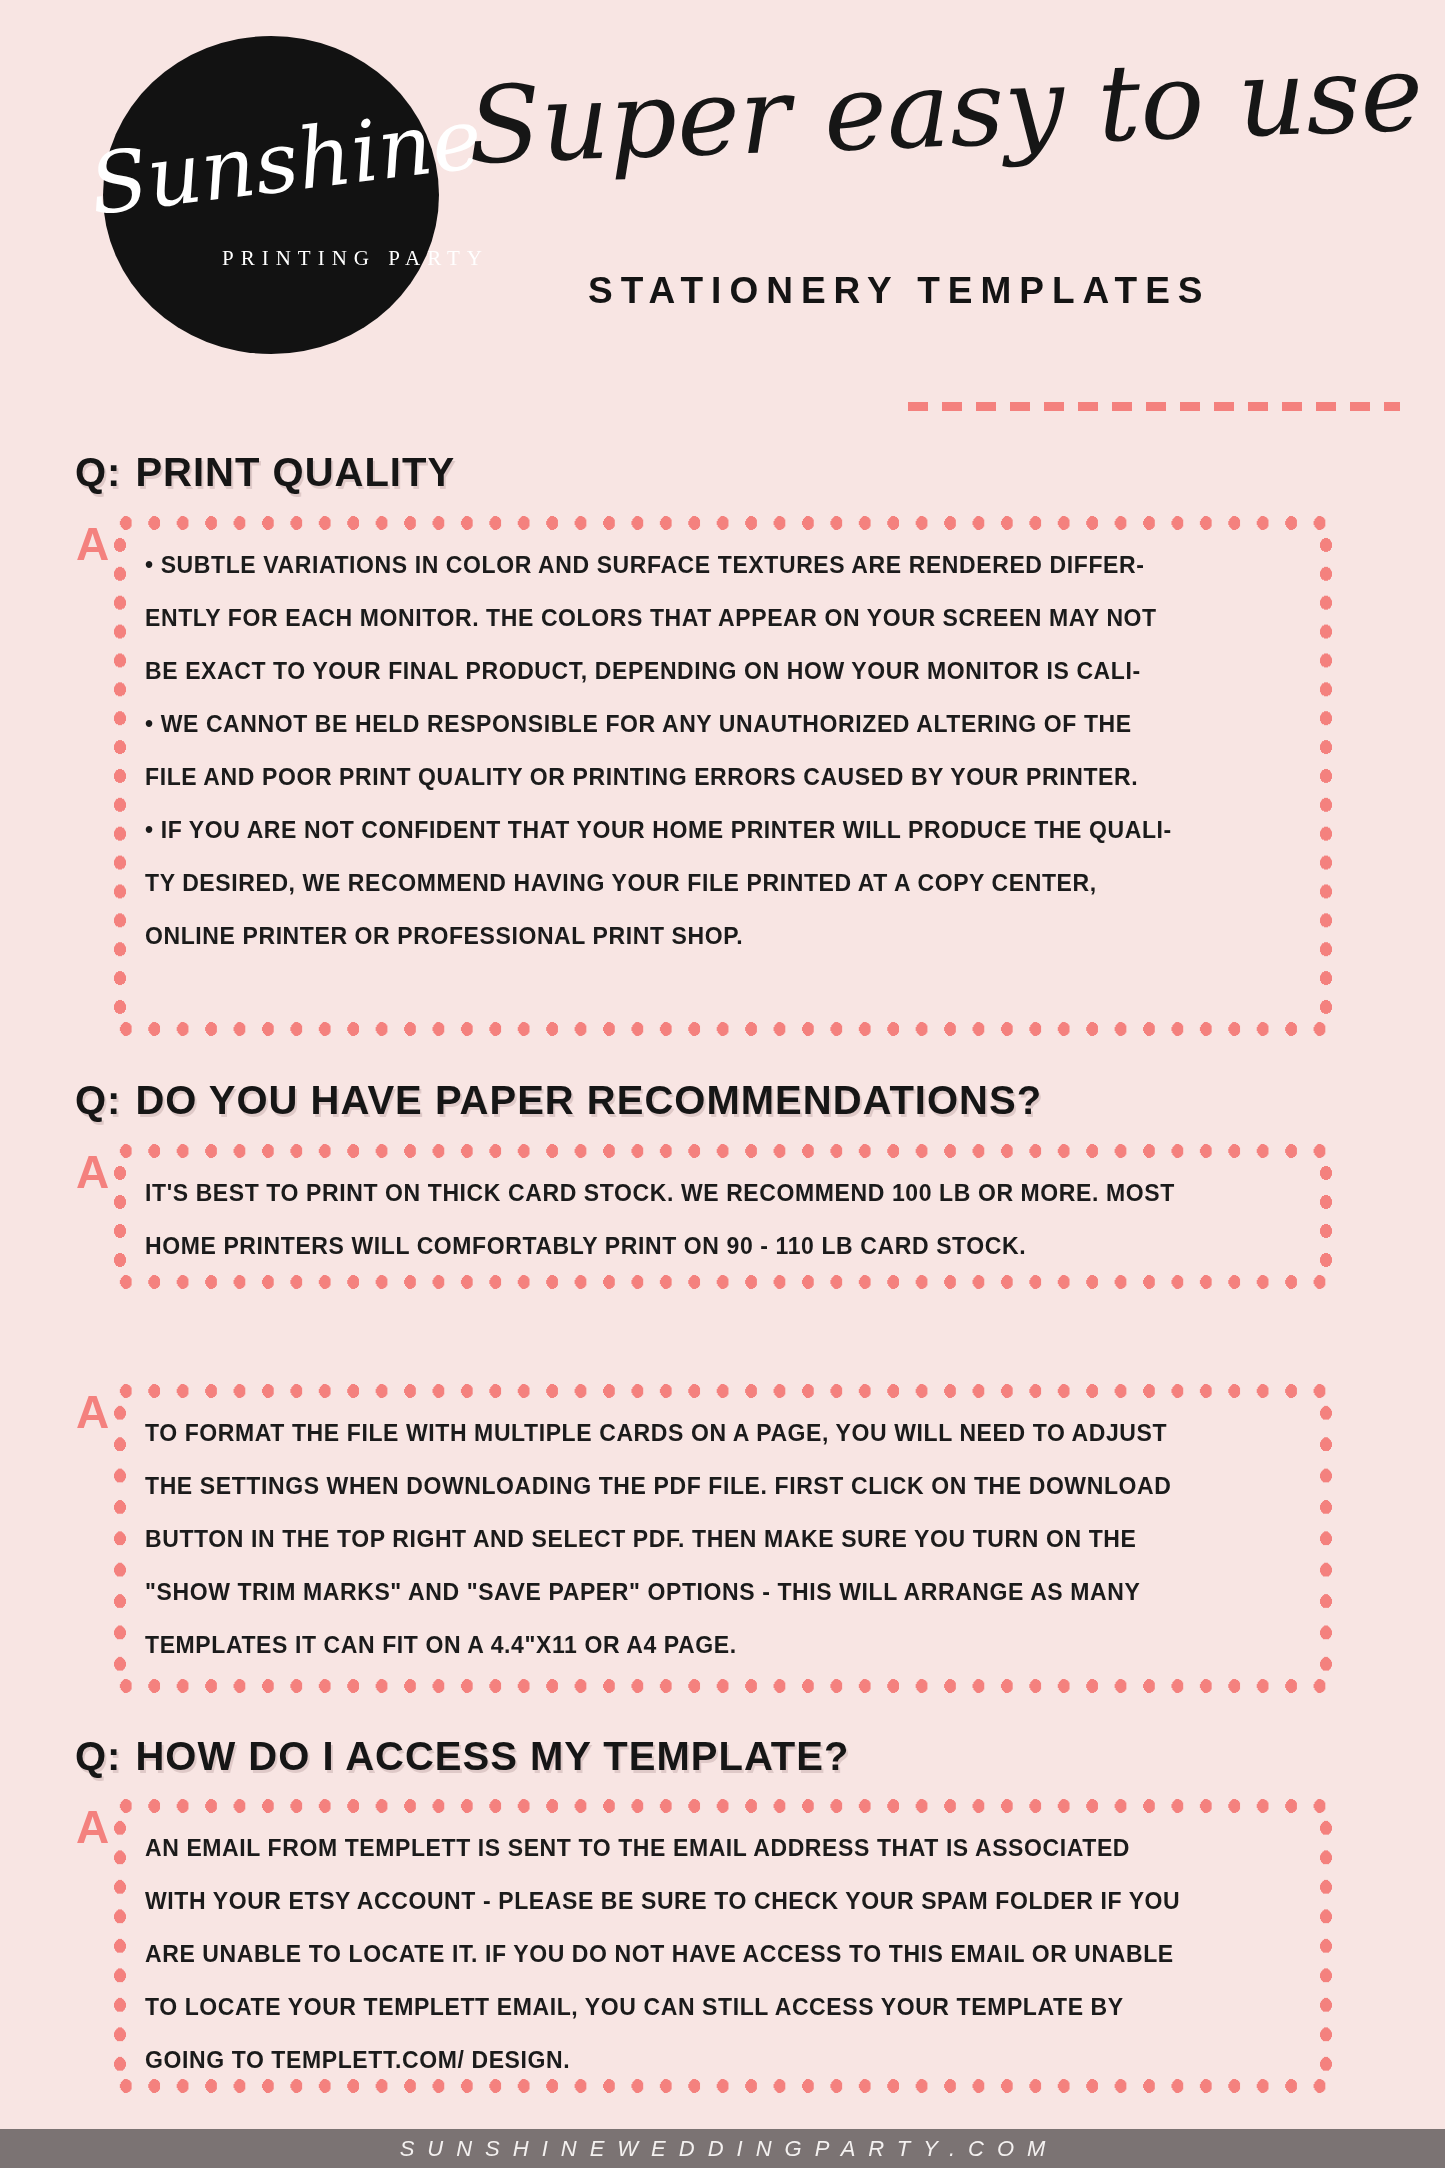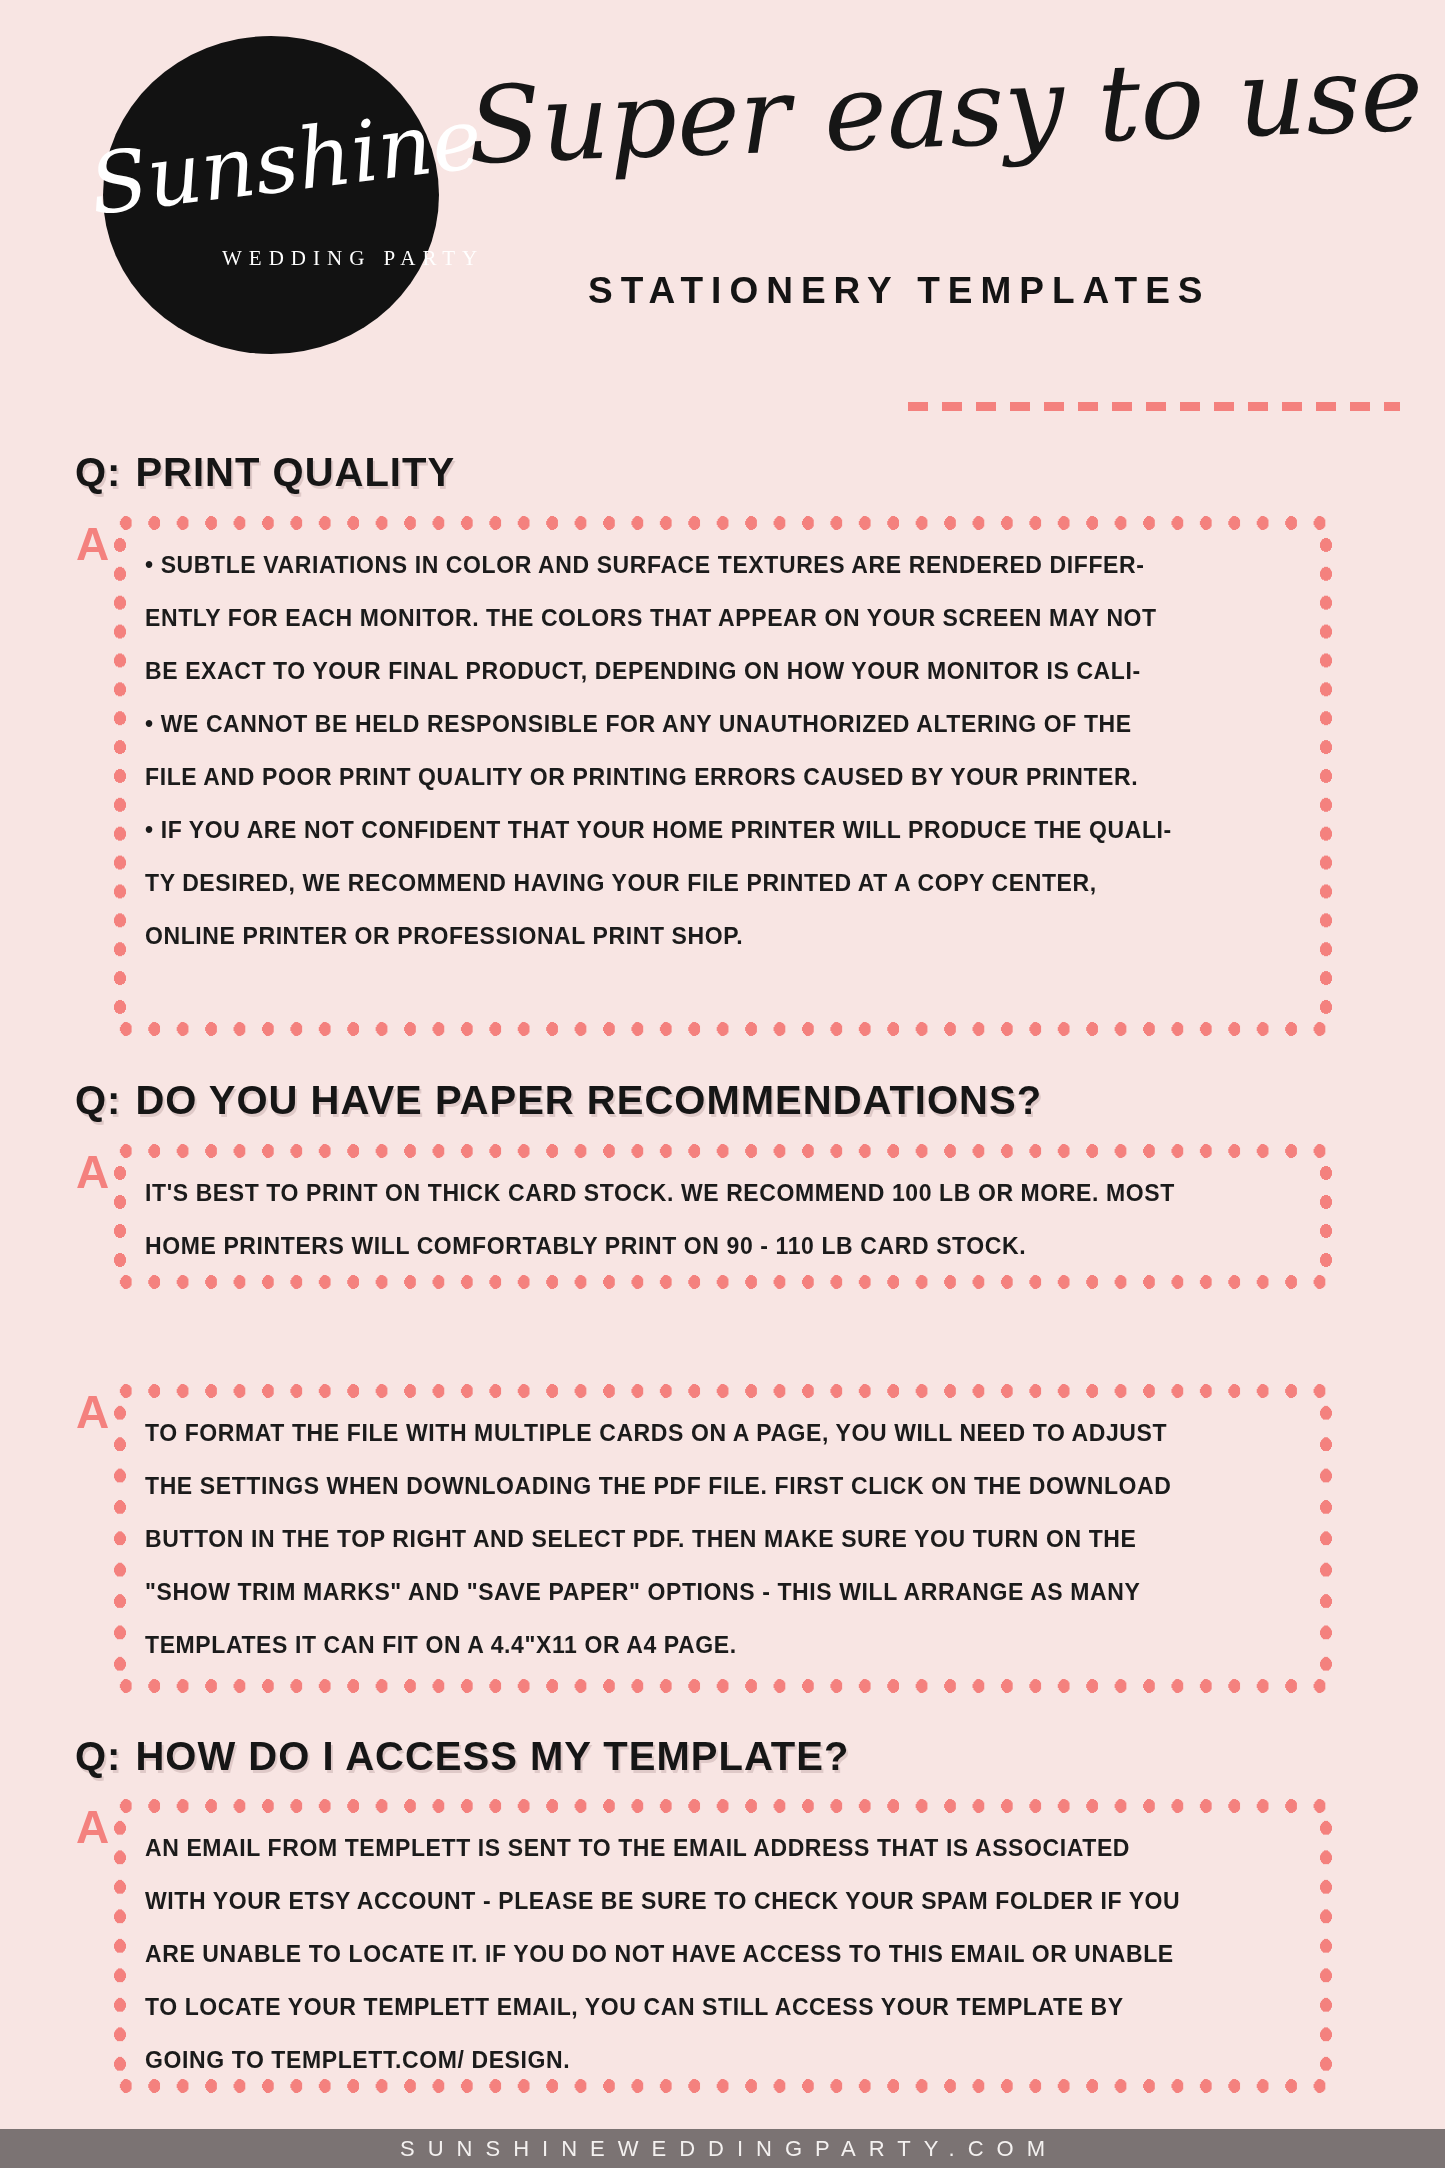--- a/index.html
+++ b/index.html
@@ -105,37 +105,37 @@
     font-size: 23px; font-weight: bold; letter-spacing: 0.6px;
     line-height: 53px; color: var(--ink, #1b1b1b);
     white-space: nowrap;
   }
 
   
   .footer {
     position: absolute; left: 0; bottom: 0;
     width: 100%; height: 39px;
     background: var(--footer-bg, #7b7373);
-    display: flex; align-items: center; justify-content: center;
+    display: flex; align-items: center; justify-content: center; font-style: italic;
   }
   .footer-url {
     font-size: 22px; letter-spacing: 13px; padding-left: 13px;
     color: var(--footer-text, #f4f1f0);
     white-space: nowrap;
   }
 </style>
 </head>
 <body>
 
 <div class="page">
 
   <div>
     <div class="logo-circle">
       <span class="logo-script">Sunshine</span>
-      <span class="logo-sub">WEDDING PARTY</span>
+      <span class="logo-sub">PRINTING PARTY</span>
     </div>
     <div class="tagline">Super easy to use</div>
     <div class="subtitle">STATIONERY TEMPLATES</div>
   </div>
 
   <span class="dash-line"></span>
 
   <h2 class="q-heading" style="top:450px">
     <span class="q-label">Q:</span><span>PRINT QUALITY</span>
   </h2>

